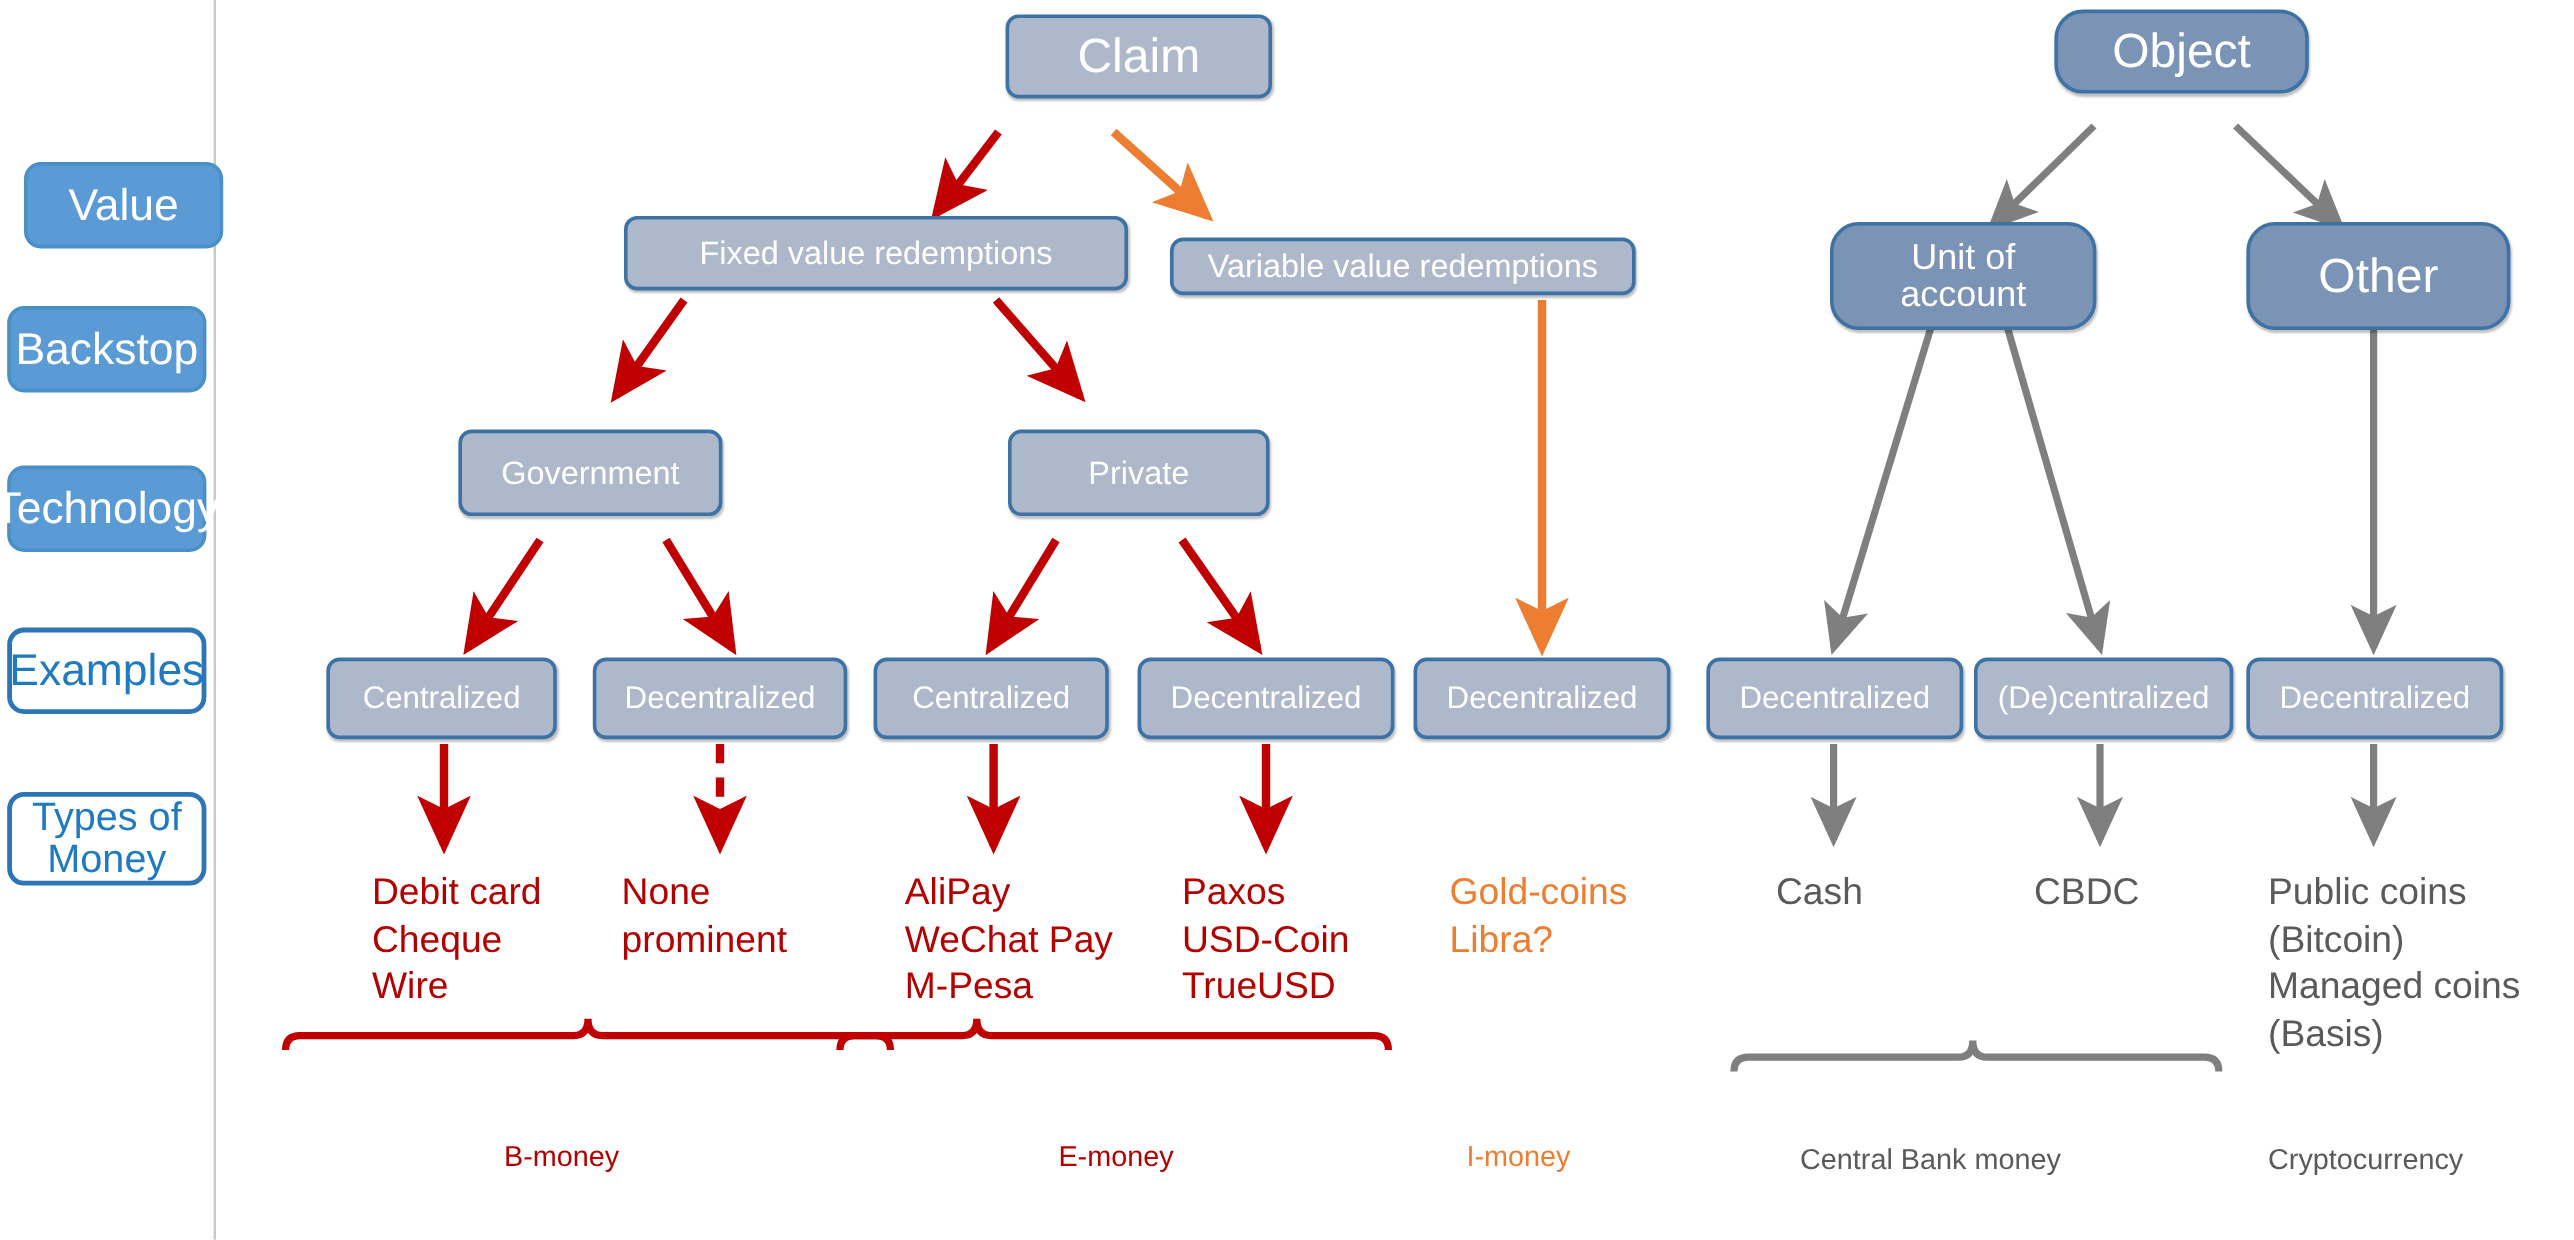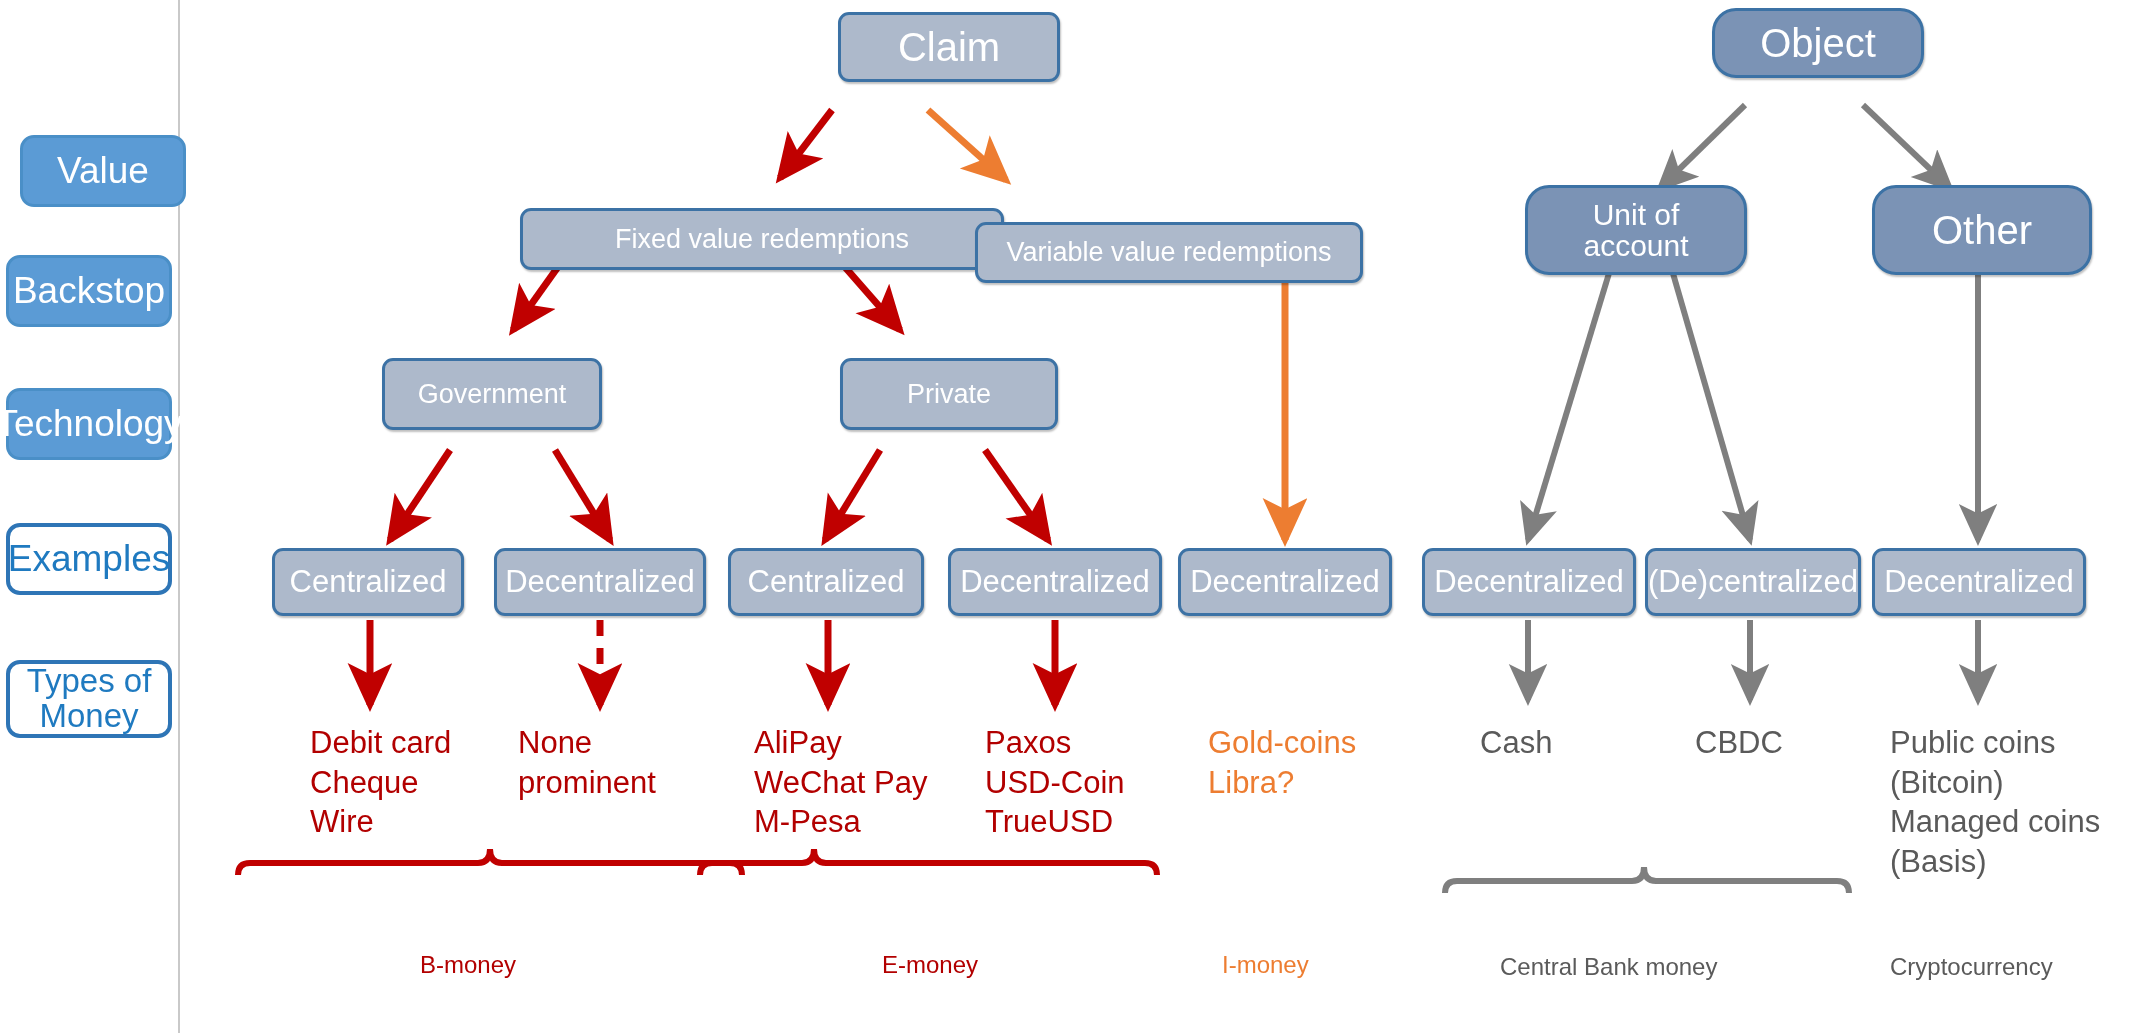--- a/index.html
+++ b/index.html
@@ -18,21 +18,21 @@
   .legend.hollow{background:#ffffff;border:4px solid #2e75b6;color:#1f7ac0;}
 
   
   .vdivider{position:absolute;left:178px;top:0;width:2px;height:1033px;
             background:#c9c9c9;}
 
   
   .box{border-radius:11px;border:3px solid #3c72a5;color:#ffffff;
        background:#adb9cb;box-shadow:1px 2px 2px rgba(0,0,0,.25);}
   .box.dark{background:#7b93b5;border-radius:24px;}
-  .box.f18{font-size:31px;}
+  .box.f18{font-size:26px;}
   .box.f22{font-size:27px;}
   .box.f30{font-size:40px;}
 
   
   .txt{position:absolute;line-height:1.28;white-space:pre-line;}
   .red{color:#b20000;}
   .orange{color:#ed7d31;}
   .gray{color:#5a5a5a;}
   .f26{font-size:31px;}
   .f25{font-size:24px;}
@@ -117,24 +117,24 @@
 Money</span>
   </div>
 
   <div class="node box f30" style="left:838px;top:12px;width:222px;height:70px;">
     <span>Claim</span>
   </div>
   <div class="node box dark f30" style="left:1712px;top:8px;width:212px;height:70px;">
     <span>Object</span>
   </div>
 
-  <div class="node box f22" style="left:520px;top:208px;width:484px;height:62px;">
+  <div class="node box f22" style="left:520px;top:180px;width:420px;height:62px;">
     <span>Fixed value redemptions</span>
   </div>
-  <div class="node box f22" style="left:975px;top:198px;width:388px;height:61px;margin-top:24px;">
+  <div class="node box f22" style="left:975px;top:198px;width:388px;height:48px;">
     <span>Variable value redemptions</span>
   </div>
   <div class="node box dark f22" style="left:1525px;top:185px;width:222px;height:90px;white-space:pre-line;font-size:30px;">
     <span style="white-space:pre-line;">Unit of
 account</span>
   </div>
   <div class="node box dark f30" style="left:1872px;top:185px;width:220px;height:90px;">
     <span>Other</span>
   </div>
 

